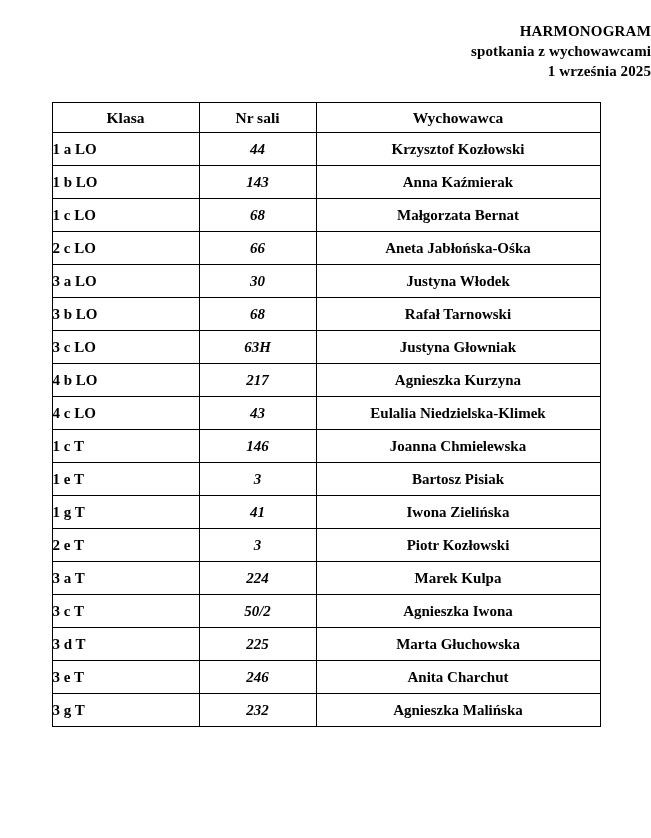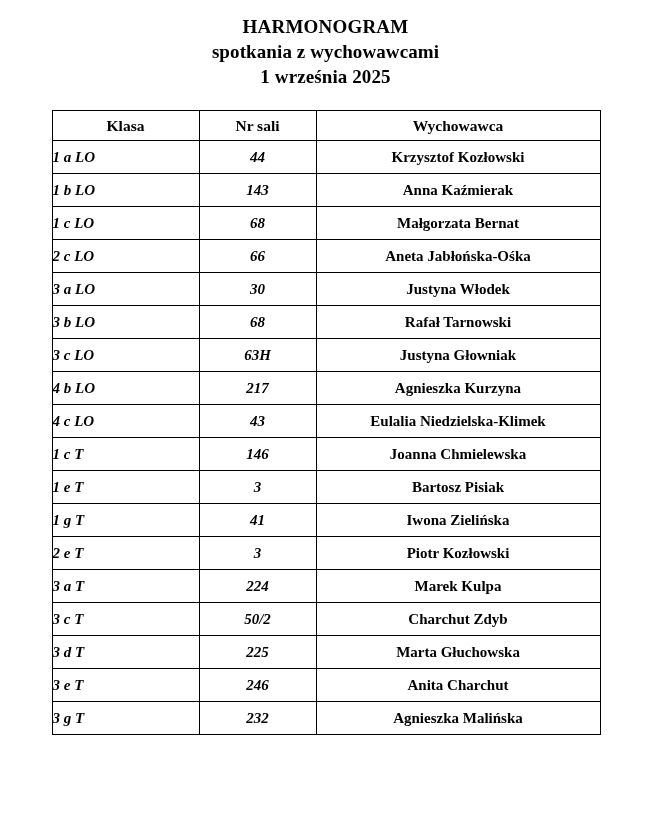--- a/index.html
+++ b/index.html
@@ -14,24 +14,24 @@
     color: #000000;
     overflow: hidden;
   }
   .page {
     width: 651px;
     height: 838px;
     position: relative;
     box-sizing: border-box;
   }
   .title-block {
-    text-align: center;
-    padding-top: 14px;
+    text-align: right;
+    padding-top: 22px;
     font-weight: bold;
-    font-size: 19px;
+    font-size: 15px;
     line-height: 1.32;
   }
   .title-line-1 {
     letter-spacing: 0.2px;
   }
   .title-line-2 {
     letter-spacing: 0.1px;
   }
   .title-line-3 {
     letter-spacing: 0.1px;
@@ -59,21 +59,20 @@
     height: 29px;
     font-size: 15.5px;
   }
   col.c-klasa { width: 147px; }
   col.c-sala  { width: 117px; }
   col.c-wych  { width: 284px; }
 
   td.klasa {
     text-align: left;
     padding-left: 9px;
-    font-style: italic;
   }
   td.sala {
     text-align: center;
     font-style: italic;
   }
   td.wych {
     text-align: center;
     padding: 0 6px;
   }
 </style>
@@ -169,21 +168,21 @@
             <td class="wych">Piotr Kozłowski</td>
           </tr>
           <tr>
             <td class="klasa">3 a T</td>
             <td class="sala">224</td>
             <td class="wych">Marek Kulpa</td>
           </tr>
           <tr>
             <td class="klasa">3 c T</td>
             <td class="sala">50/2</td>
-            <td class="wych">Charchut Zdyb</td>
+            <td class="wych">Agnieszka Iwona</td>
           </tr>
           <tr>
             <td class="klasa">3 d T</td>
             <td class="sala">225</td>
             <td class="wych">Marta Głuchowska</td>
           </tr>
           <tr>
             <td class="klasa">3 e T</td>
             <td class="sala">246</td>
             <td class="wych">Anita Charchut</td>

